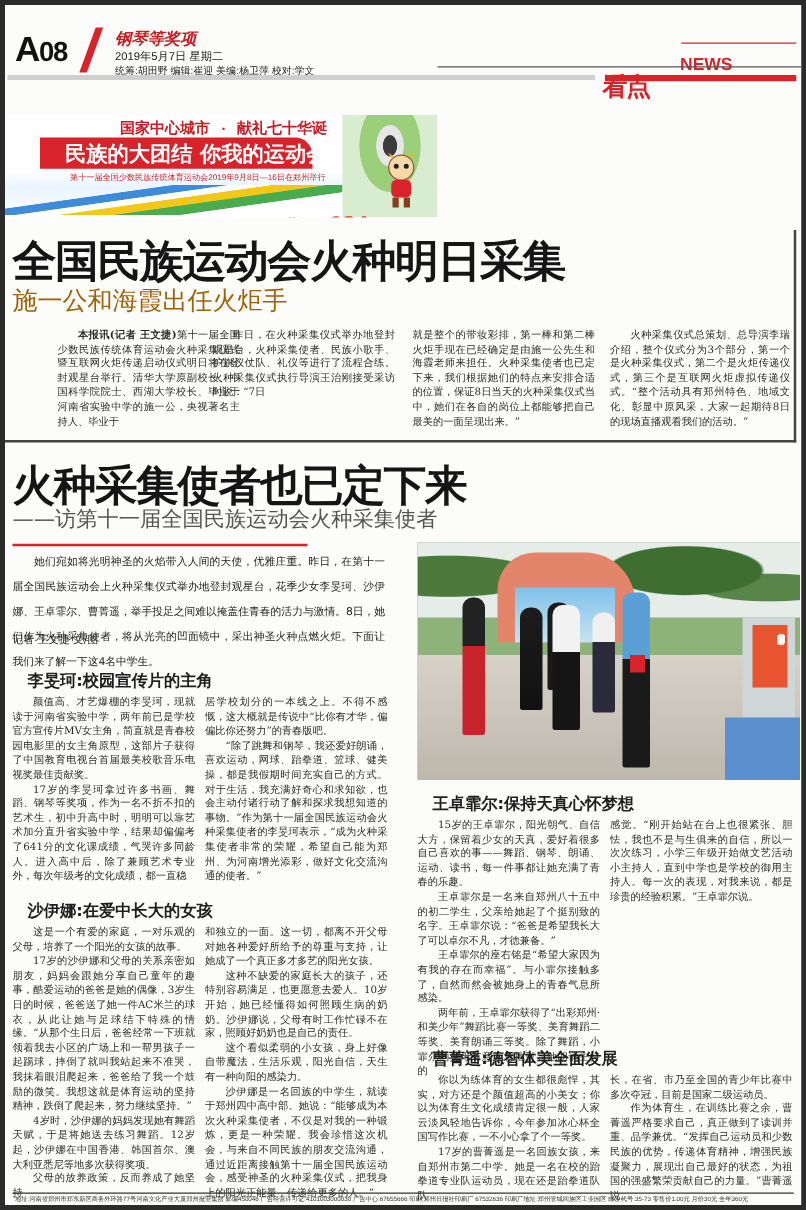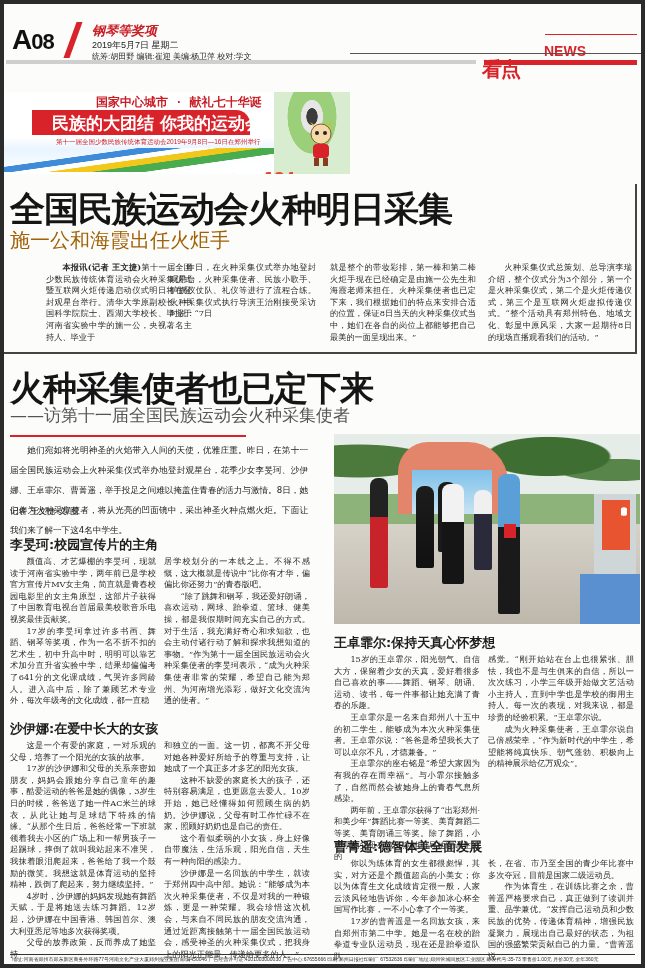--- a/index.html
+++ b/index.html
@@ -56,21 +56,21 @@
     radial-gradient(ellipse at 70% 25%,#3f6e32 0 20%,transparent 21%),
     radial-gradient(ellipse at 92% 40%,#58864a 0 14%,transparent 15%);}
   .ph-sign{position:absolute;left:64px;top:8px;width:110px;height:72px;background:#e3856b;border-radius:30px 40px 0 0;}
   .ph-screen{position:absolute;left:78px;top:36px;width:80px;height:44px;background:linear-gradient(#7fc1ea,#c8e3f2);}
   .ph-ground{position:absolute;left:0;top:90px;width:306px;height:100px;background:linear-gradient(#d7d2c8,#bdb7ac);}
   .ph-stage{position:absolute;left:246px;top:140px;width:60px;height:50px;background:#5a8fd0;}
   .ph-pillar{position:absolute;left:260px;top:60px;width:42px;height:80px;background:#cfd6d8;}
   .ph-plaque{position:absolute;left:268px;top:66px;width:28px;height:50px;background:#e8542f;color:#fff;font-size:6px;line-height:7px;padding:2px;writing-mode:vertical-rl;font-family:"DejaVu Sans",sans-serif;font-weight:bold;}
   .girl{position:absolute;width:18px;border-radius:8px 8px 2px 2px;}
   
-  .sect{position:absolute;font-family:"DejaVu Sans",sans-serif;font-size:13px;color:#1e1e1e;white-space:nowrap;font-weight:bold;}
+  .sect{position:absolute;font-family:"DejaVu Sans",sans-serif;font-size:13px;color:#1e1e1e;white-space:nowrap;font-weight:bold;margin-left:12px;}
   
   .footrule{position:absolute;left:6px;top:950px;width:625px;height:1px;background:#333;}
   .foot{position:absolute;left:8px;top:952px;width:625px;font-family:"Liberation Sans",sans-serif;font-size:5px;color:#333;white-space:nowrap;overflow:hidden;}
 </style>
 </head>
 <body>
 
 <div class="page">
 
   <div class="hdr">
@@ -173,27 +173,26 @@
   <div class="col" style="left:160px;top:736px;width:146px;">
     <p style="text-indent:0">和独立的一面。这一切，都离不开父母对她各种爱好所给予的尊重与支持，让她成了一个真正多才多艺的阳光女孩。</p>
     <p>这种不缺爱的家庭长大的孩子，还特别容易满足，也更愿意去爱人。10岁开始，她已经懂得如何照顾生病的奶奶。沙伊娜说，父母有时工作忙碌不在家，照顾好奶奶也是自己的责任。</p>
     <p>这个看似柔弱的小女孩，身上好像自带魔法，生活乐观，阳光自信，天生有一种向阳的感染力。</p>
     <p>沙伊娜是一名回族的中学生，就读于郑州四中高中部。她说：“能够成为本次火种采集使者，不仅是对我的一种锻炼，更是一种荣耀。我会珍惜这次机会，与来自不同民族的朋友交流沟通，通过近距离接触第十一届全国民族运动会，感受神圣的火种采集仪式，把我身上的阳光正能量，传递给更多的人。”</p>
   </div>
 
   <div class="sect" style="left:330px;top:630px;">王卓霏尔:保持天真心怀梦想</div>
   <div class="col" style="left:330px;top:650px;width:146px;">
     <p>15岁的王卓霏尔，阳光朝气、自信大方，保留着少女的天真，爱好着很多自己喜欢的事——舞蹈、钢琴、朗诵、运动、读书，每一件事都让她充满了青春的乐趣。</p>
-    <p>王卓霏尔是一名来自郑州八十五中的初二学生，能够成为本次火种采集使者。王卓霏尔说：“爸爸是希望我长大了可以卓尔不凡，才德兼备。”</p>
+    <p>王卓霏尔是一名来自郑州八十五中的初二学生，父亲给她起了个挺别致的名字。王卓霏尔说：“爸爸是希望我长大了可以卓尔不凡，才德兼备。”</p>
     <p>王卓霏尔的座右铭是“希望大家因为有我的存在而幸福”。与小霏尔接触多了，自然而然会被她身上的青春气息所感染。</p>
     <p>两年前，王卓霏尔获得了“出彩郑州·和美少年”舞蹈比赛一等奖、美育舞蹈二等奖、美育朗诵三等奖。除了舞蹈，小霏尔的父母有意无意地引导她朗诵主持的</p>
   </div>
   <div class="col" style="left:484px;top:650px;width:146px;">
     <p style="text-indent:0">感觉。“刚开始站在台上也很紧张、胆怯，我也不是与生俱来的自信，所以一次次练习，小学三年级开始做文艺活动小主持人，直到中学也是学校的御用主持人。每一次的表现，对我来说，都是珍贵的经验积累。”王卓霏尔说。</p>
-    <p>成为火种采集使者，王卓霏尔说自己倍感荣幸，“作为新时代的中学生，希望能将纯真快乐、朝气蓬勃、积极向上的精神展示给亿万观众”。</p>
   </div>
 
   <div class="sect" style="left:330px;top:834px;">曹菁遥:德智体美全面发展</div>
   <div class="col" style="left:330px;top:854px;width:146px;">
     <p>你以为练体育的女生都很彪悍，其实，对方还是个颜值超高的小美女；你以为体育生文化成绩肯定很一般，人家云淡风轻地告诉你，今年参加冰心杯全国写作比赛，一不小心拿了个一等奖。</p>
     <p>17岁的曹菁遥是一名回族女孩，来自郑州市第二中学。她是一名在校的跆拳道专业队运动员，现在还是跆拳道队队</p>
   </div>
   <div class="col" style="left:484px;top:854px;width:146px;">
     <p style="text-indent:0">长，在省、市乃至全国的青少年比赛中多次夺冠，目前是国家二级运动员。</p>
     <p>作为体育生，在训练比赛之余，曹菁遥严格要求自己，真正做到了读训并重、品学兼优。“发挥自己运动员和少数民族的优势，传递体育精神，增强民族凝聚力，展现出自己最好的状态，为祖国的强盛繁荣贡献自己的力量。”曹菁遥说。</p>

